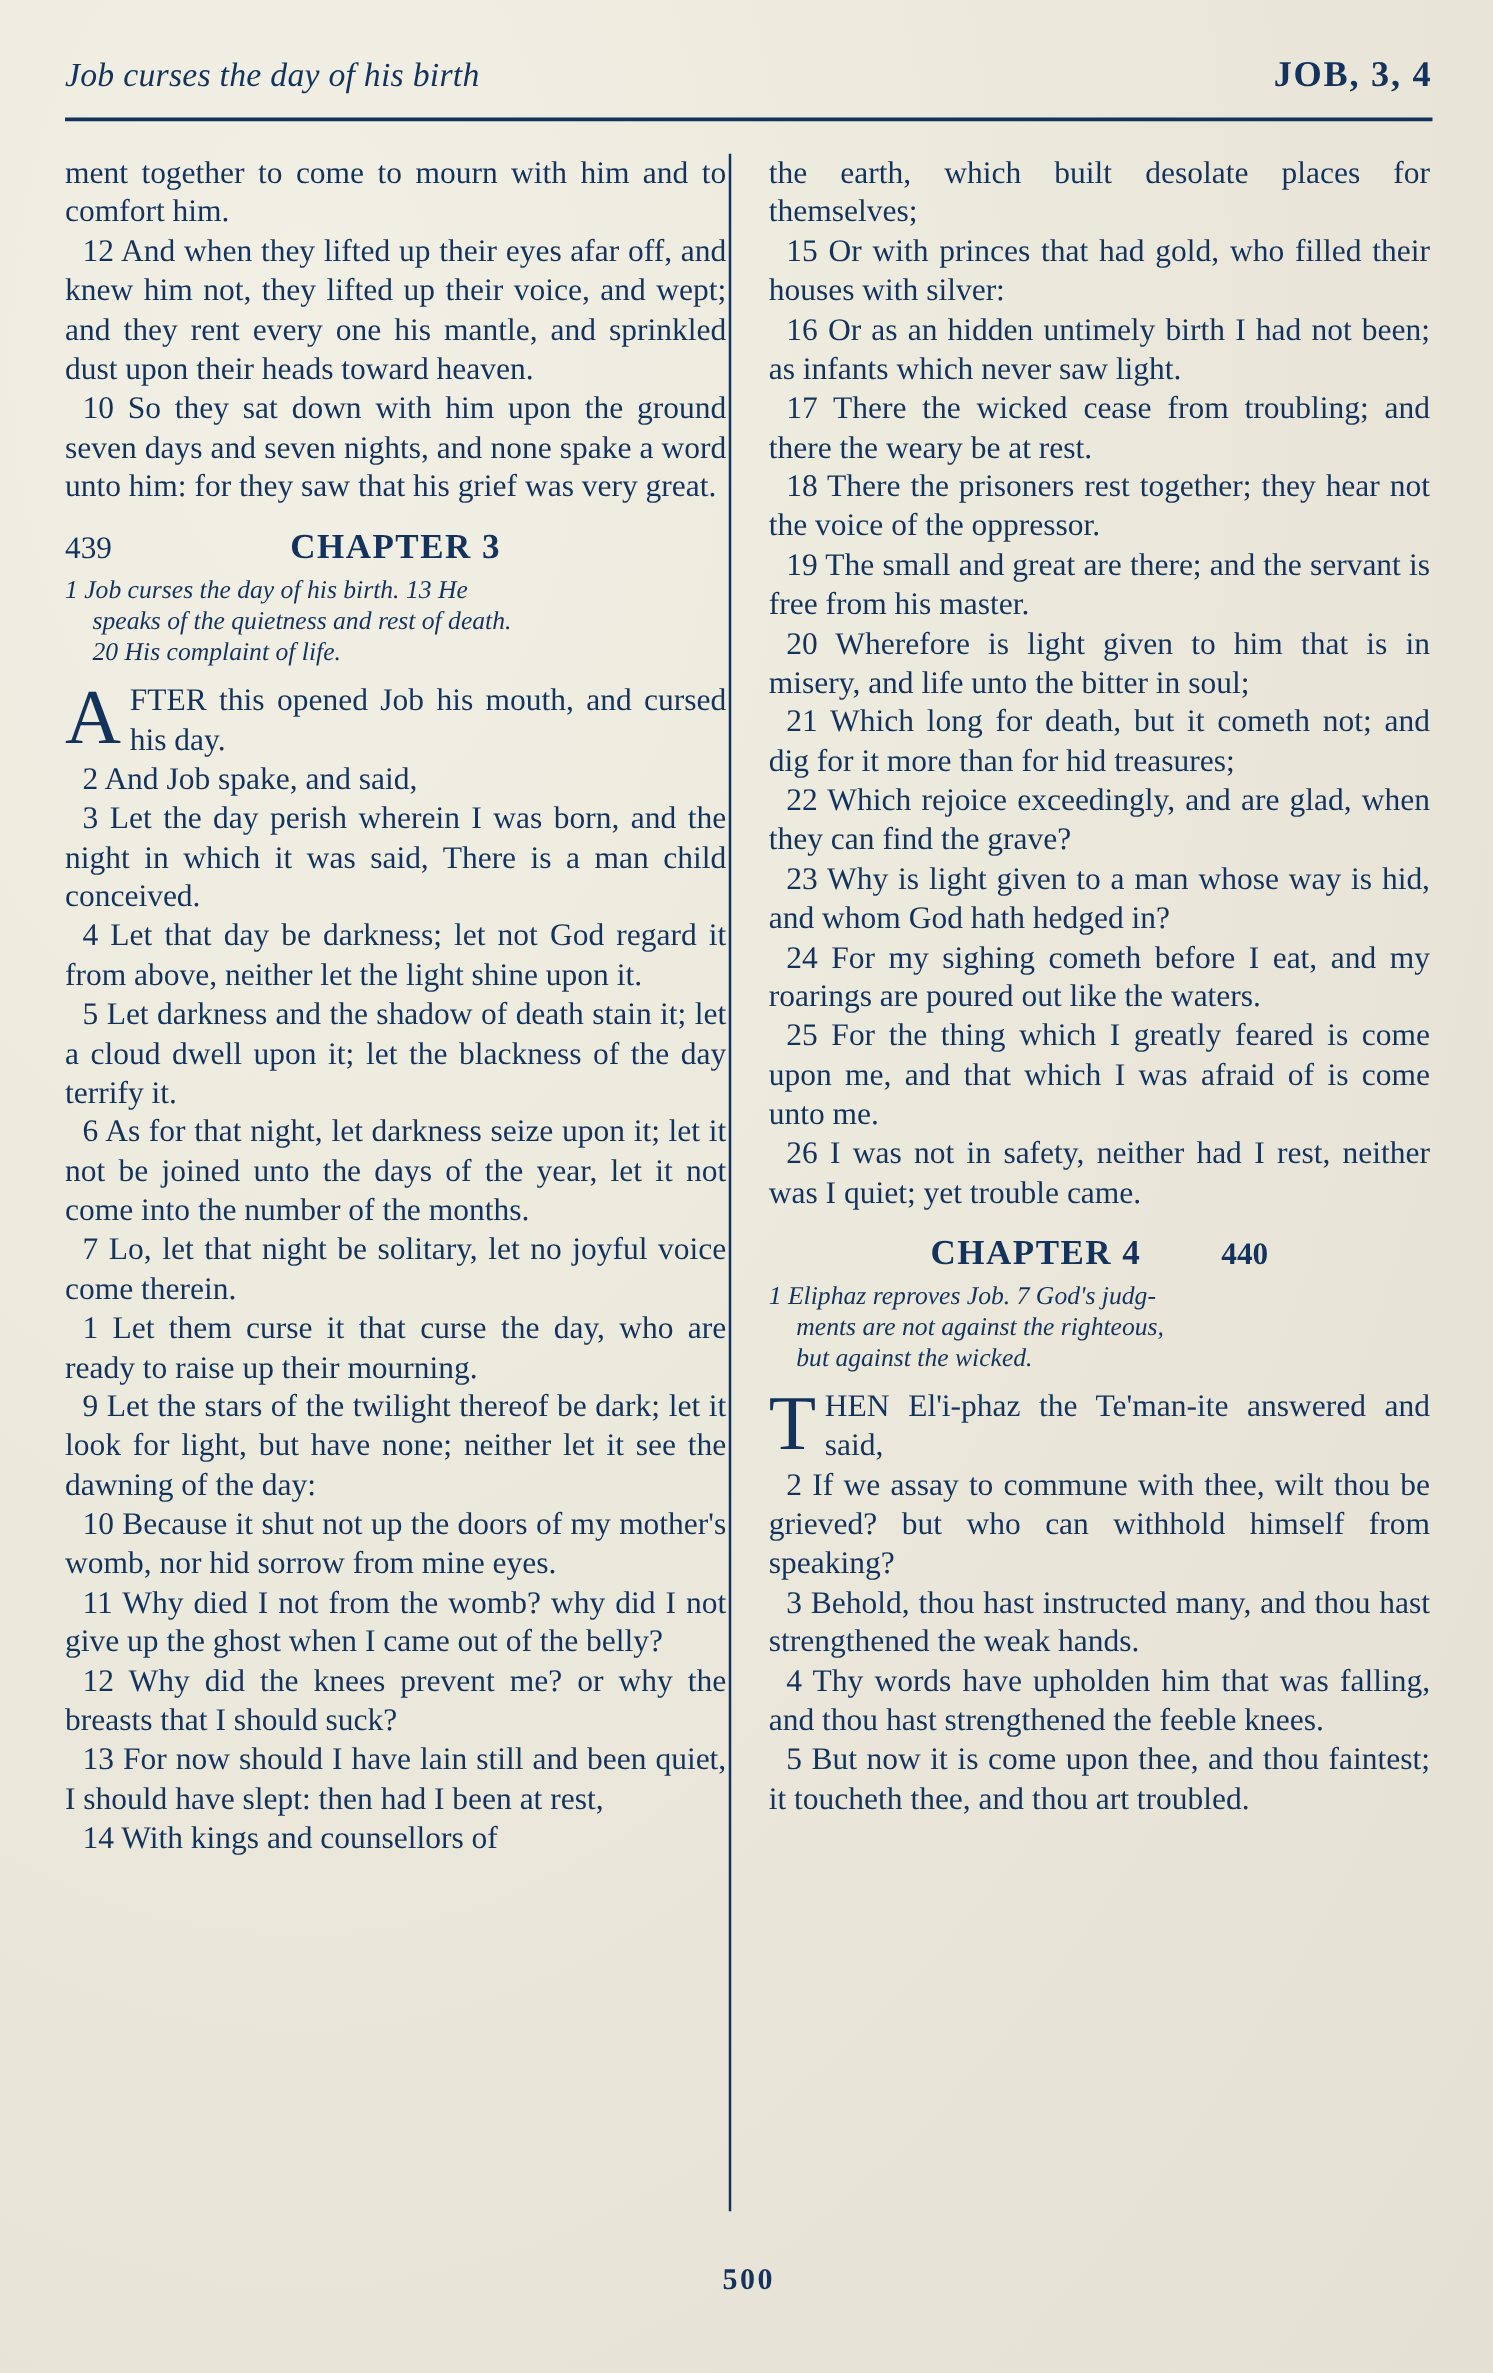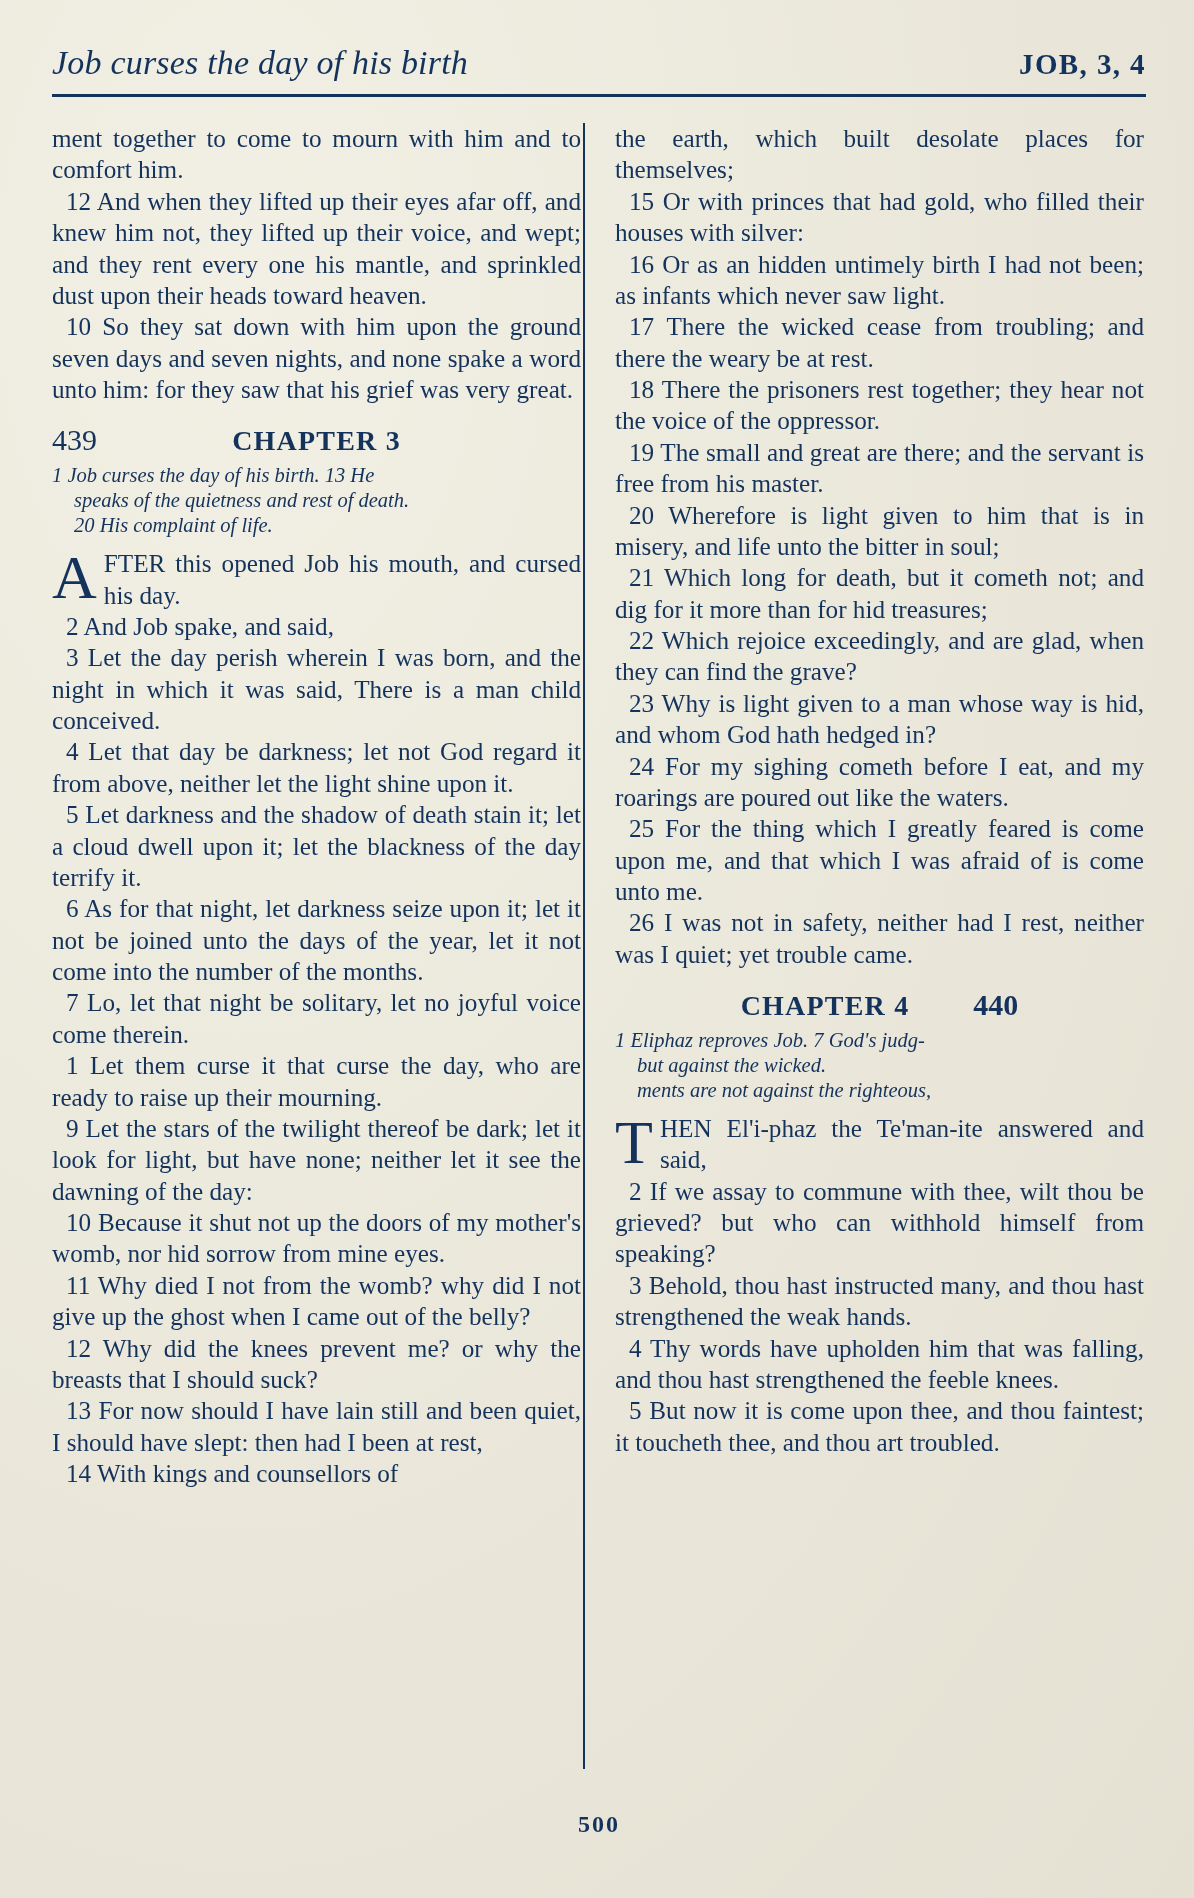--- a/index.html
+++ b/index.html
@@ -30,21 +30,21 @@
   }
   
   .runhead {
     display: flex;
     align-items: baseline;
     justify-content: space-between;
     height: 46px;
   }
   .runhead-left {
     font-style: italic;
-    font-size: 34px;
+    font-size: 27px;
     letter-spacing: 0.2px;
   }
   .runhead-right {
     font-weight: bold;
     font-size: 29px;
     letter-spacing: 1.4px;
   }
   .rule {
     border-top: 3px solid #14335c;
     margin-top: 4px;
@@ -83,21 +83,21 @@
   .chaphead {
     display: flex;
     align-items: baseline;
     justify-content: space-between;
     font-weight: bold;
     font-size: 28px;
     letter-spacing: 0.6px;
     margin: 16px 0 4px 0;
   }
   .chaphead .num {
-    font-size: 30px;
+    font-size: 25px;
     font-weight: normal;
     letter-spacing: 0;
   }
   .chaphead .title { letter-spacing: 1.2px; }
   .chaphead.centered {
     justify-content: center;
     gap: 64px;
   }
   
   .argument {
@@ -204,22 +204,22 @@
         <p class="v">25 For the thing which I greatly feared is come upon me, and that which I was afraid of is come unto me.</p>
         <p class="v">26 I was not in safety, neither had I rest, neither was I quiet; yet trouble came.</p>
 
         <div class="chaphead centered">
           <span class="title">CHAPTER 4</span>
           <span class="num" style="font-weight:bold">440</span>
         </div>
 
         <div class="argument">
           <span class="arg-line">1 Eliphaz reproves Job.  7 God's judg-</span>
+          <span class="arg-ind">ments are not against the righteous,</span>
           <span class="arg-ind">but against the wicked.</span>
-          <span class="arg-ind">ments are not against the righteous,</span>
         </div>
 
         <div class="dropcap-para">
           <span class="dropcap">T</span>
           <span>HEN El'i-phaz the Te'man-ite answered and said,</span>
         </div>
 
         <p class="v">2 If we assay to commune with thee, wilt thou be grieved? but who can withhold himself from speaking?</p>
         <p class="v">3 Behold, thou hast instructed many, and thou hast strengthened the weak hands.</p>
         <p class="v">4 Thy words have upholden him that was falling, and thou hast strengthened the feeble knees.</p>

